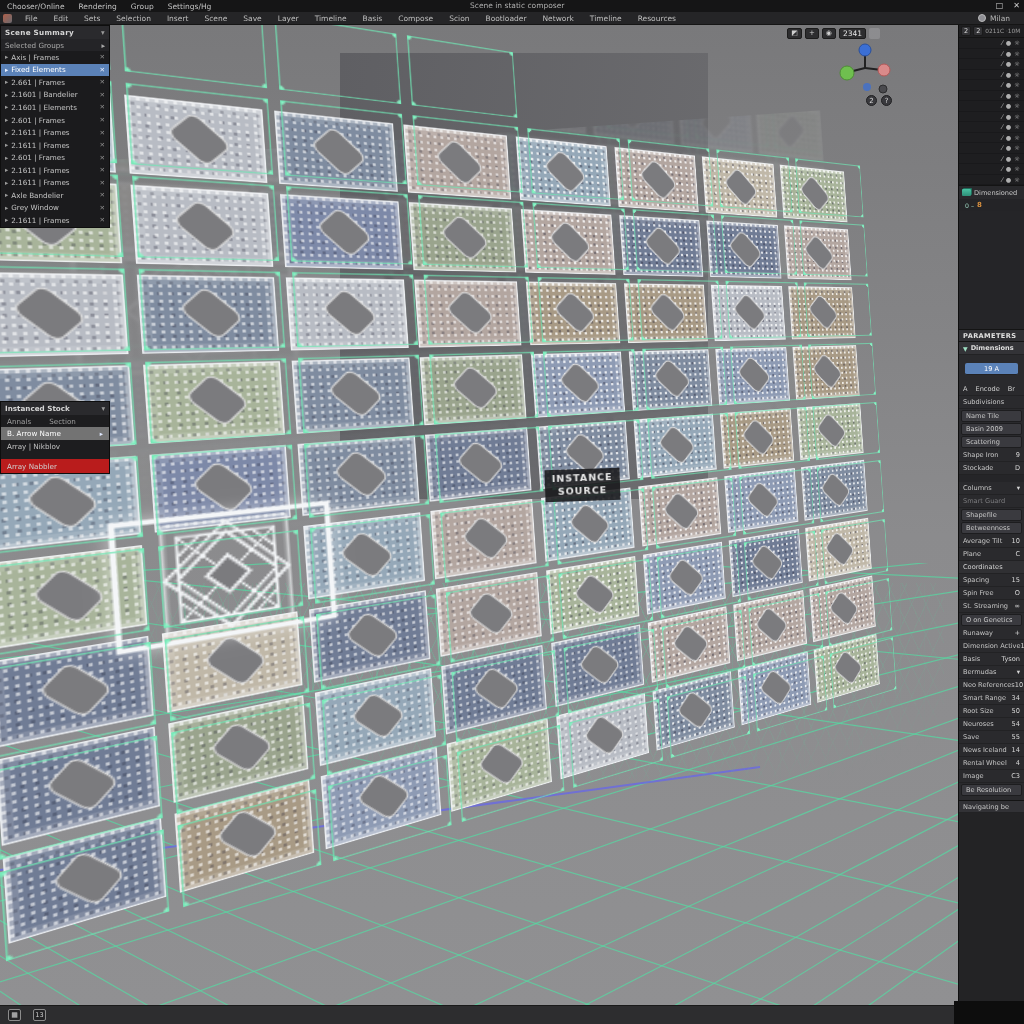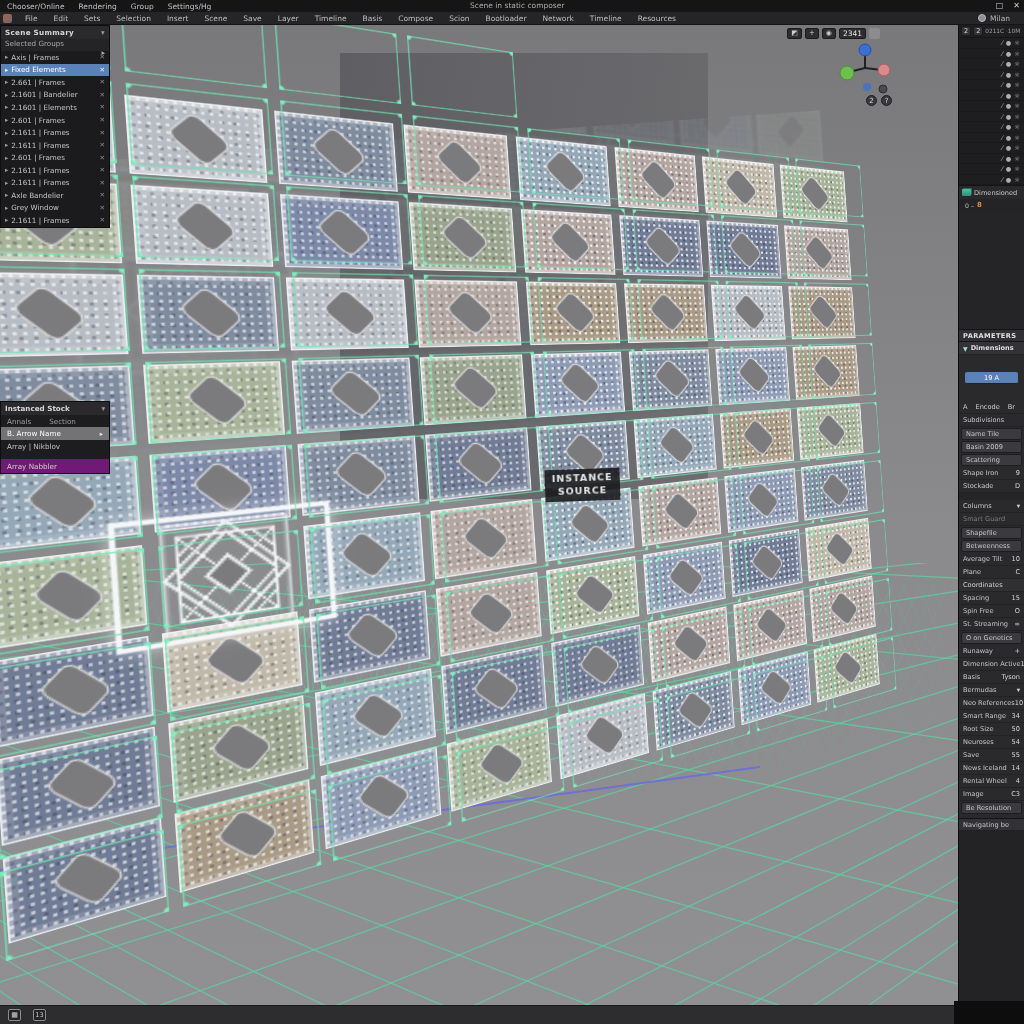--- a/index.html
+++ b/index.html
@@ -66,37 +66,37 @@
   .hud .hval{color:#e4e4e4;font-size:7.5px;background:#2d2d2f;border:1px solid #1c1c1c;border-radius:2px;height:11px;line-height:10px;padding:0 3px;}
   .hud .hghost{width:11px;height:11px;background:#9a9a9c;border-radius:2px;opacity:.6;}
   .gizmo{position:absolute;right:64px;top:16px;z-index:12;}
   .helpbtns{position:absolute;right:66px;top:70px;z-index:12;display:flex;gap:4px;}
   .helpbtns span{width:11px;height:11px;border-radius:50%;background:#3a3a3e;color:#d8d8d8;font-size:7px;display:flex;align-items:center;justify-content:center;border:1px solid #202022;}
 
   
   .outliner{position:absolute;left:0;top:0;width:110px;background:#1b1b1d;z-index:20;border:1px solid #0e0e0e;font-size:7.2px;color:#c4c4c4;}
   .ol-header{height:13px;background:#2a2a2d;display:flex;align-items:center;padding:0 4px;color:#d6d6d6;font-weight:bold;letter-spacing:.3px;}
   .ol-header .chev{margin-left:auto;color:#9a9a9a;}
-  .ol-group{height:12px;display:flex;align-items:flex-start;padding:0 4px;background:#242427;color:#a9a9a9;flex-direction:column;}
+  .ol-group{height:12px;display:flex;align-items:center;padding:0 4px;background:#242427;color:#a9a9a9;}
   .ol-group .x{margin-left:auto;}
   .ol-row{height:12.55px;display:flex;align-items:center;padding:0 4px;white-space:nowrap;overflow:hidden;}
   .ol-row .caret{color:#9a9a9a;margin-right:3px;font-size:6.5px;}
   .ol-row .x{margin-left:auto;color:#8f8f8f;font-size:6.5px;}
   .ol-row.selected{background:#5b82b8;color:#fff;}
   .ol-row.selected .caret,.ol-row.selected .x{color:#eaf0ff;}
 
   
   .stock{position:absolute;left:0;top:376px;width:110px;background:#1d1d1f;z-index:20;border:1px solid #0e0e0e;font-size:7.2px;color:#c4c4c4;}
   .st-header{height:13px;background:#2a2a2d;display:flex;align-items:center;padding:0 4px;font-weight:bold;color:#d6d6d6;}
   .st-header .chev{margin-left:auto;color:#9a9a9a;}
   .st-cols{height:12px;display:flex;align-items:center;padding:0 6px;gap:18px;color:#9f9f9f;}
   .st-row{height:13px;display:flex;align-items:center;padding:0 6px;white-space:nowrap;}
   .st-row.selected{background:#737373;color:#fff;}
   .st-row .x{margin-left:auto;font-size:6.5px;color:#dfe8ff;}
-  .st-footer{height:14px;display:flex;align-items:center;padding:0 6px;background:#701a75;color:#d0d0d0;margin-top:6px;}
+  .st-footer{height:14px;display:flex;align-items:center;padding:0 6px;background:#b91c1c;color:#d0d0d0;margin-top:6px;}
 
   
   .sidebar{position:absolute;right:0;top:0;width:66px;height:980px;background:#232325;z-index:20;border-left:1px solid #0f0f0f;color:#c6c6c6;font-size:6.6px;}
   .sb-stats{height:13px;display:flex;align-items:center;gap:2px;padding:0 2px;background:#1f1f21;border-bottom:1px solid #141414;}
   .sb-stats .sbtn{background:#333336;border:1px solid #1a1a1a;border-radius:2px;color:#ddd;font-size:6.5px;line-height:8px;padding:0 2px;}
   .sb-stats .stxt{color:#9f9f9f;font-size:5.8px;white-space:nowrap;overflow:hidden;}
   .sb-layers{background:#1e1e20;}
   .layer-row{height:10.5px;display:flex;align-items:center;justify-content:flex-end;gap:3px;padding:0 4px;border-bottom:1px solid #19191b;color:#cacaca;font-size:6.3px;}
   .layer-row span{opacity:.85;}
   .sb-crumb{height:14px;display:flex;align-items:center;gap:3px;padding:0 3px;background:#29292c;border-top:1px solid #141414;}
@@ -106,21 +106,21 @@
   .sb-frame .fv{color:var(--orange);font-weight:bold;font-size:7px;}
   .sb-gap{height:118px;background:#252528;}
   .sb-params-header{height:13px;display:flex;align-items:center;padding:0 4px;background:#303034;color:#e0e0e0;font-weight:bold;letter-spacing:.4px;border-top:1px solid #141414;border-bottom:1px solid #141414;}
   .params{background:#2a2a2d;}
   .p-row{height:13px;display:flex;align-items:center;padding:0 4px;white-space:nowrap;overflow:hidden;border-bottom:1px solid #222224;}
   .p-row .val{margin-left:auto;color:#d6d6d6;}
   .p-row.sec{background:#333337;font-weight:bold;color:#dedede;}
   .p-row.sec .tri{color:#9fe0c4;margin-right:3px;font-size:6px;}
   .p-row.sec2{background:#303033;color:#d2d2d2;}
   .p-row.btn{background:#3a3a3f;border:1px solid #1d1d1f;border-radius:2px;margin:1px 2px;height:12px;}
-  .p-row.fieldsel{background:#5b82b8;color:#fff;margin:17px 6px;border-radius:2px;height:12px;justify-content:center;}
+  .p-row.fieldsel{background:#5b82b8;color:#fff;margin:8px 6px;border-radius:2px;height:12px;justify-content:center;}
   .p-row.dim{color:#7c7c7f;}
   .p-row.gap{height:7px;background:#252528;border-bottom:none;}
   .p-row.tri3{gap:8px;color:#cfcfcf;}
   .p-row.foot{background:#323236;margin-top:4px;border-top:1px solid #141414;}
 
   
   .statusbar{position:absolute;left:0;top:1005px;width:1024px;height:19px;background:#2d2d2f;border-top:1px solid #1a1a1a;z-index:40;display:flex;align-items:center;}
   .sb-icon{margin-left:8px;width:13px;height:12px;border:1px solid #8c8c8c;border-radius:2px;color:#cfcfcf;font-size:7px;display:flex;align-items:center;justify-content:center;background:#242426;}
   .sb-badge{margin-left:12px;min-width:13px;height:12px;border:1px solid #8c8c8c;border-radius:2px;color:#cfcfcf;font-size:6.5px;display:flex;align-items:center;justify-content:center;background:#242426;padding:0 1px;}
   .sb-label{position:absolute;left:0;right:0;text-align:center;color:#d9d9d9;font-size:10px;letter-spacing:1.5px;}

